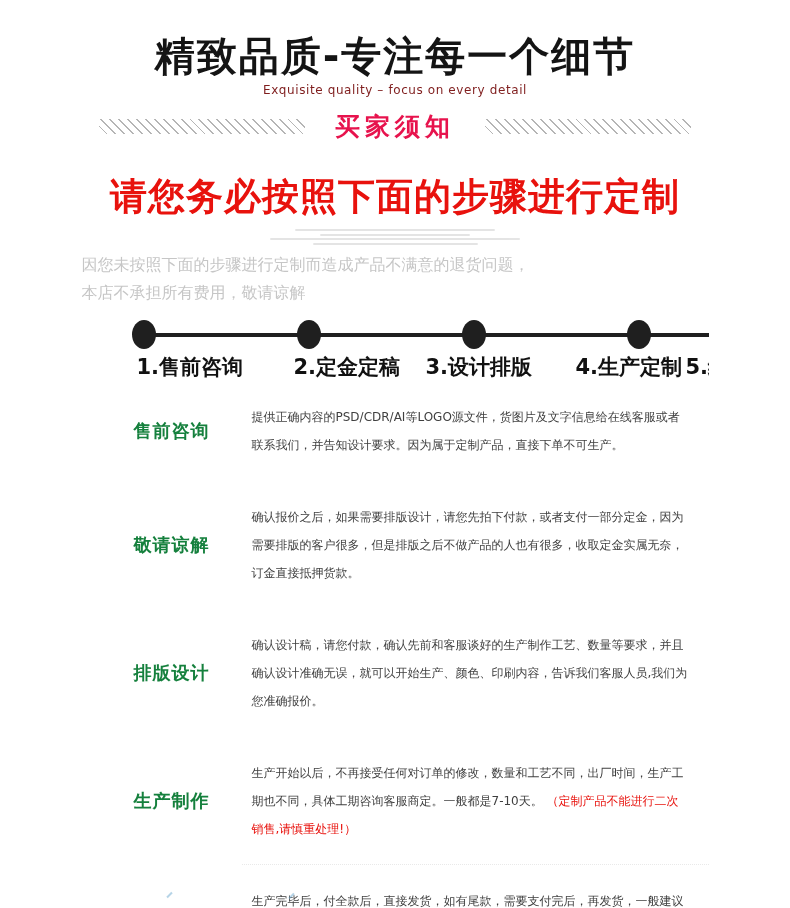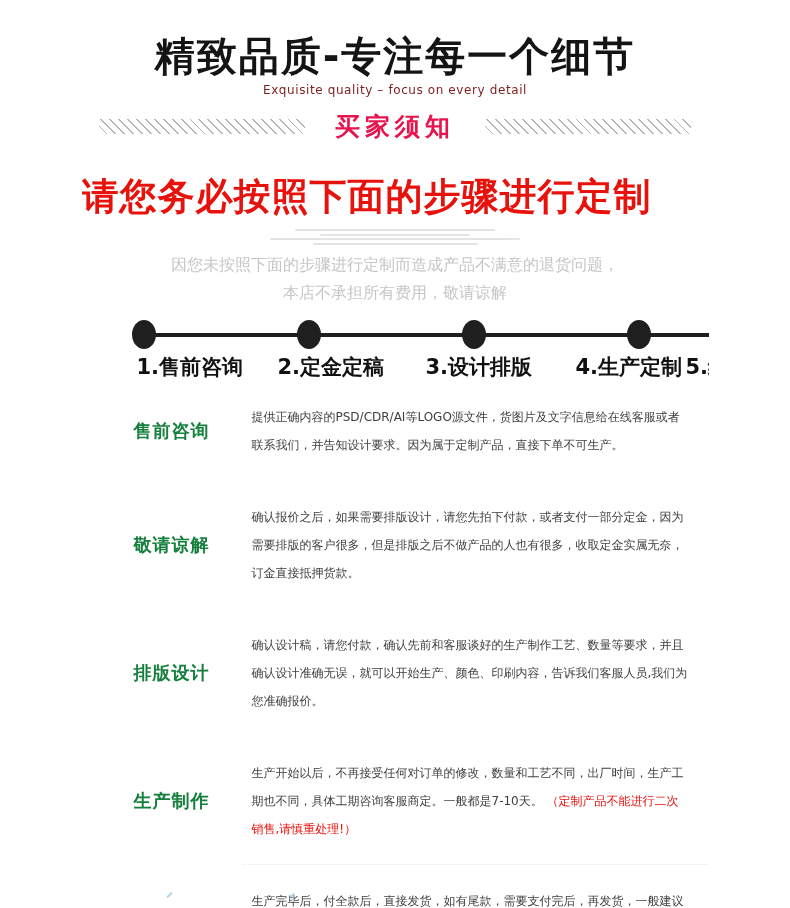--- a/index.html
+++ b/index.html
@@ -48,42 +48,42 @@
   }
   .notice-text {
     font-size: 25px;
     font-weight: bold;
     color: #e7134d;
     letter-spacing: 5px;
     white-space: nowrap;
   }
   .warning-title {
     margin: 34px 0 0 0;
-    text-align: left;
+    text-align: center;
     font-size: 37px;
     line-height: 44px;
     font-weight: 900;
     color: #e8120d;
     letter-spacing: 1px;
   }
   .watermark { margin: 10px auto 0; width: 300px; opacity: 0.75; }
   .watermark i {
     display: block;
     height: 2px;
     margin: 2.5px auto;
     background: #dcdcdc;
     border-radius: 1px;
   }
   .watermark i:nth-child(1) { width: 200px; }
   .watermark i:nth-child(2) { width: 150px; }
   .watermark i:nth-child(3) { width: 250px; }
   .watermark i:nth-child(4) { width: 165px; }
   .disclaimer {
     margin-top: 6px;
-    text-align: center;
+    text-align: left;
     font-size: 16px;
     line-height: 28px;
     color: #c6c6c6;
   }
   .timeline { position: relative; height: 64px; margin-top: 6px; }
   .tl-line {
     position: absolute;
     left: 62px; top: 20px;
     width: 660px; height: 4px;
     background: #1f1f1f;
@@ -102,21 +102,21 @@
   .tl-dot.d5 { left: 710px; }
   .tl-label {
     position: absolute;
     top: 40px;
     font-size: 21px;
     font-weight: 600;
     color: #111111;
     white-space: nowrap;
   }
   .tl-label.l1 { left: 55px; }
-  .tl-label.l2 { left: 196px; }
+  .tl-label.l2 { left: 212px; }
   .tl-label.l3 { left: 344px; }
   .tl-label.l4 { left: 494px; }
   .tl-label.l5 { left: 604px; }
   .steps { margin-top: 26px; padding: 0 20px 0 52px; }
   .step-row {
     display: flex;
     align-items: center;
     min-height: 56px;
     margin-bottom: 44px;
   }

